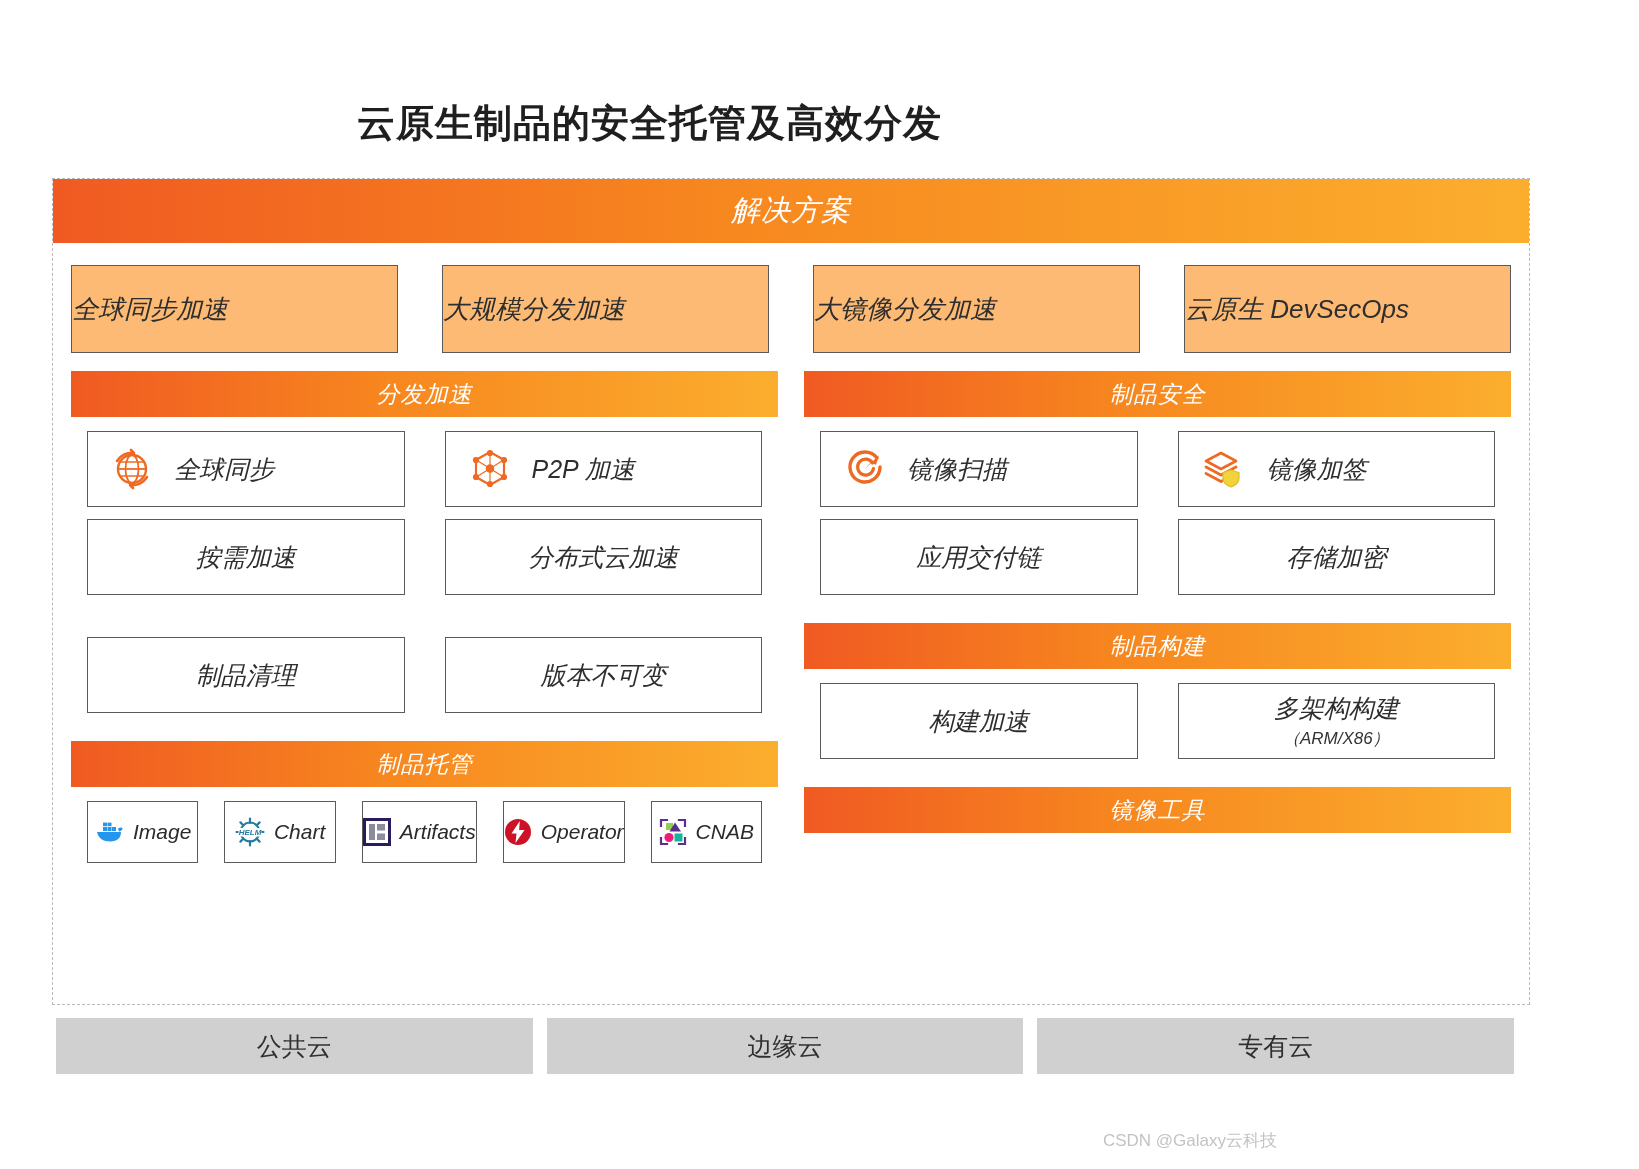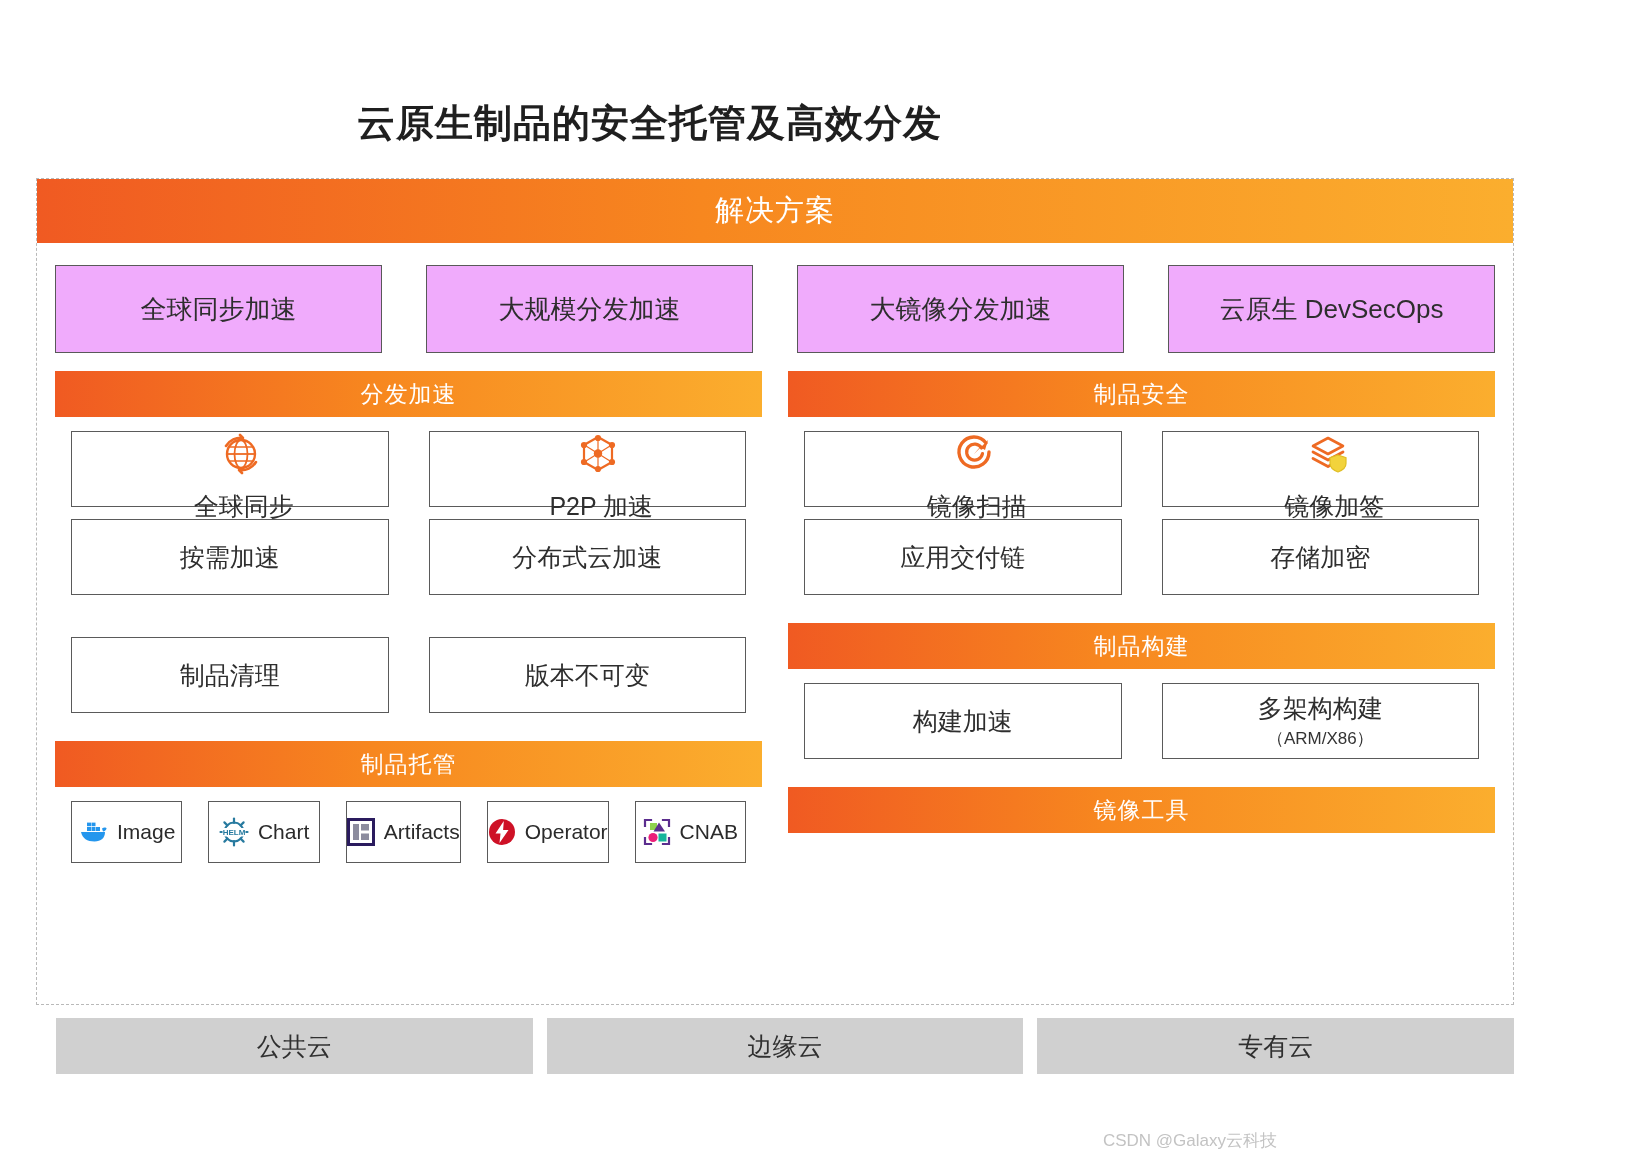--- a/index.html
+++ b/index.html
@@ -20,26 +20,27 @@
     font-weight: bold;
     color: #1f1f1f;
     letter-spacing: 1px;
     padding-top: 98px;
     height: 70px;
   }
 
   
   .outer-panel {
     position: absolute;
-    left: 36px;
+    left: 52px;
     top: 178px;
     width: 1478px;
     height: 827px;
     border: 1px dashed #b9b9b9;
     background: #ffffff;
+    font-style: italic;
   }
 
   
   .bar {
     background: linear-gradient(90deg, #F05A22 0%, #F7871F 45%, #FBAE2E 100%);
     color: #ffffff;
     text-align: center;
     font-size: 26px;
     font-weight: 500;
     display: flex;
@@ -53,24 +54,24 @@
   
   .solution-row {
     display: flex;
     gap: 44px;
     padding: 22px 18px 18px 18px;
   }
   .chip {
     flex: 1;
     height: 88px;
     border: 1.5px solid #595959;
-    background: #f0abfc;
+    background: #fdba74;
     display: flex;
     align-items: center;
-    justify-content: center;
+    justify-content: flex-start;
     font-size: 26px;
     color: #2e2e2e;
   }
 
   
   .columns {
     display: flex;
     gap: 26px;
     padding: 0 18px 12px 18px;
   }
@@ -91,21 +92,21 @@
     border: 1.5px solid #5a5a5a;
     background: #ffffff;
     display: flex;
     align-items: center;
     justify-content: center;
     gap: 14px;
     font-size: 25px;
     color: #2e2e2e;
     position: relative;
   }
-  .cell.with-icon { justify-content: flex-start; padding-left: 22px; flex-direction: column; }
+  .cell.with-icon { justify-content: flex-start; padding-left: 22px; }
   .cell.with-icon .cell-label { margin-left: 6px; }
   .cell .sub-note { font-size: 17px; color: #333; display: block; margin-top: 2px; }
   .cell.stacked { flex-direction: column; gap: 0; justify-content: center; }
 
   
   .logo-row { display: flex; gap: 26px; }
   .logo-chip {
     flex: 1;
     height: 62px;
     border: 1.2px solid #5a5a5a;

